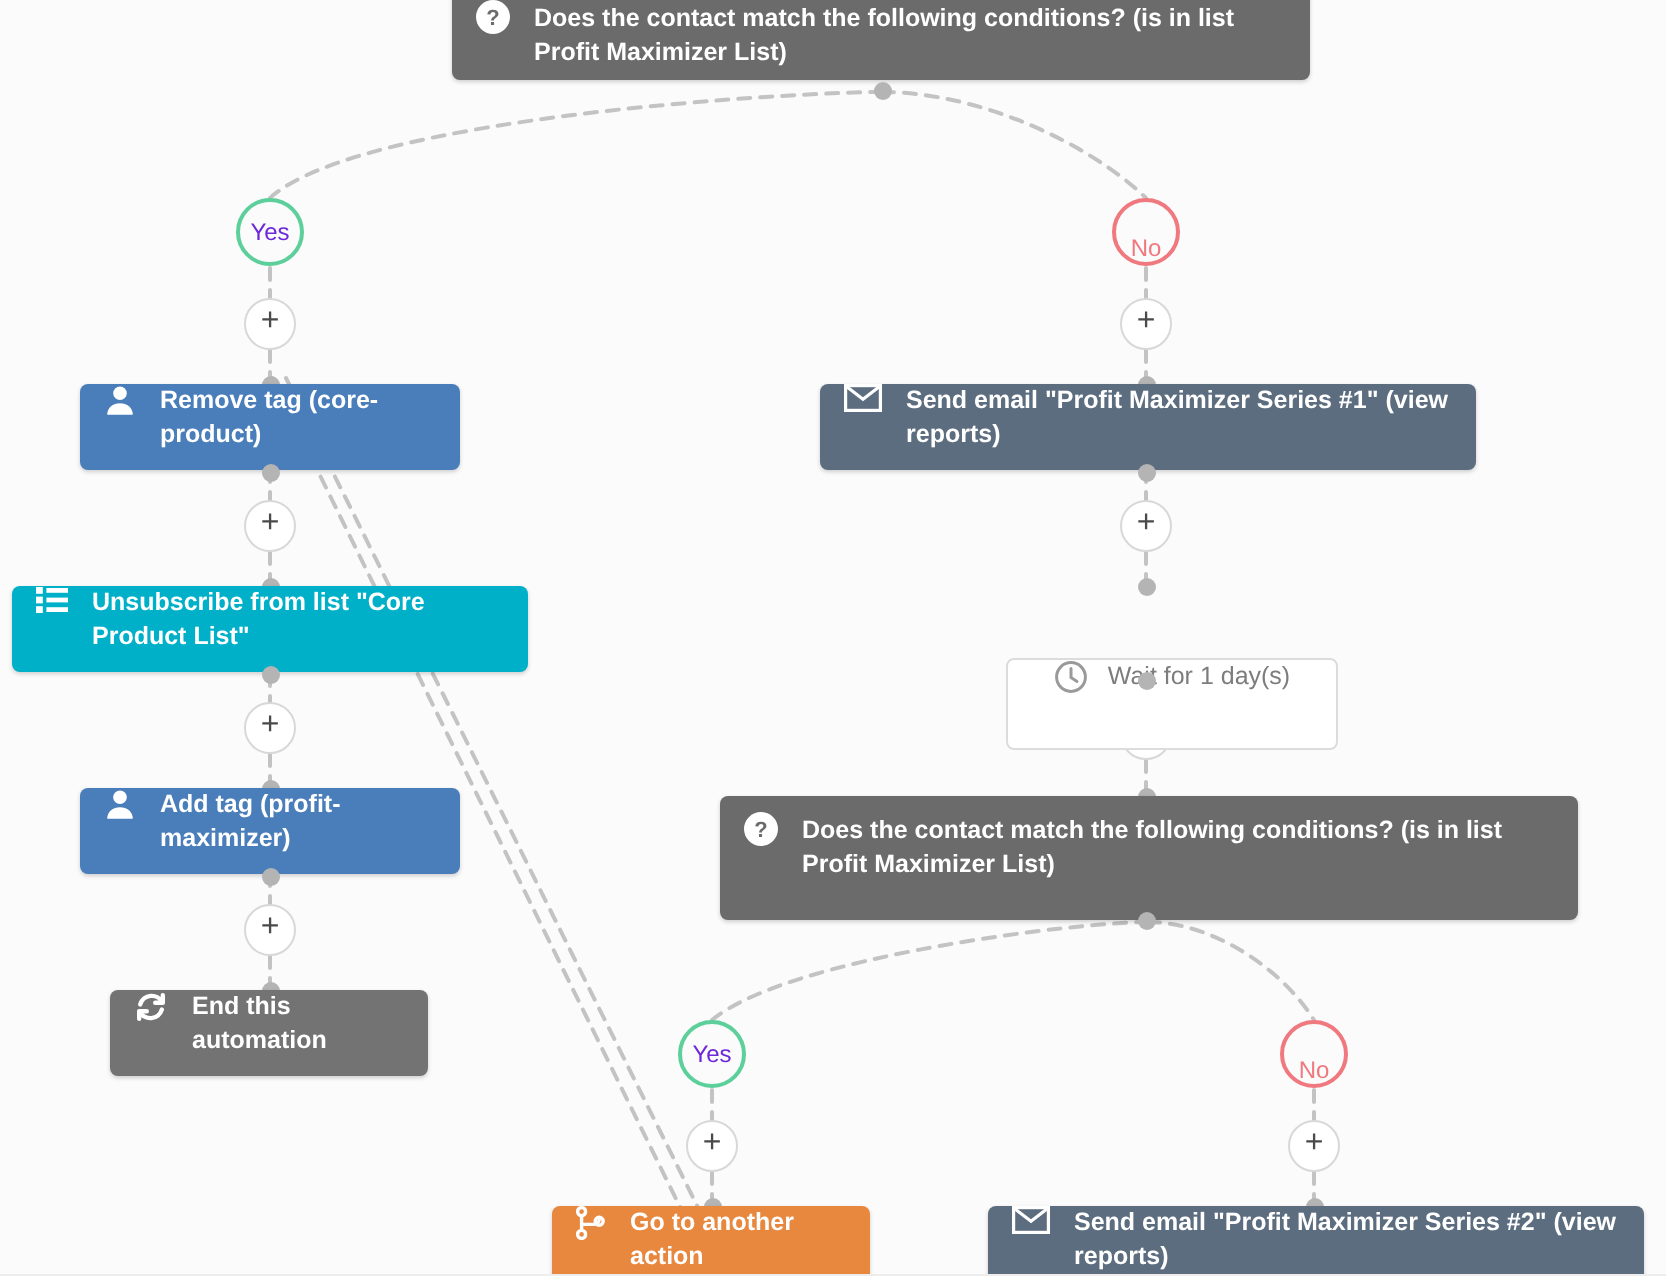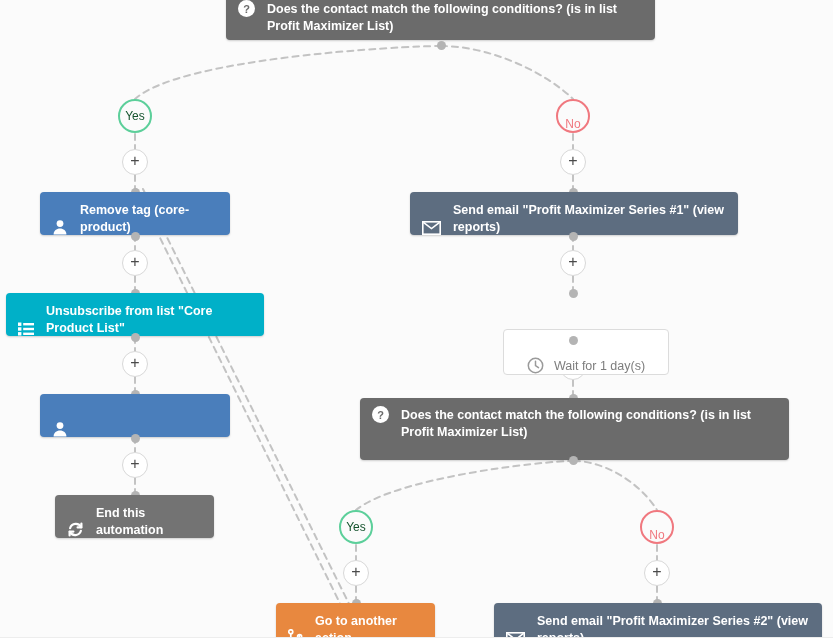--- a/index.html
+++ b/index.html
@@ -11,21 +11,21 @@
   }
   #canvas { position: relative; width: 833px; height: 638px; background: #fbfbfb; }
 
   #edges { position: absolute; left: 0; top: 0; width: 833px; height: 638px; pointer-events: none; }
 
   
   .node {
     position: absolute;
     border-radius: 4px;
     display: flex;
-    align-items: flex-end;
+    align-items: flex-start;
     color: #ffffff;
     font-size: 12.5px;
     font-weight: bold;
     line-height: 1.32;
     padding: 0 12px;
     box-shadow: 0 1px 2px rgba(0,0,0,0.18);
   }
   .node .ic { flex: 0 0 auto; display: flex; align-items: center; justify-content: center; margin-right: 12px; }
   .node .lbl { flex: 1 1 auto; }
 
@@ -44,21 +44,21 @@
 
   
   .branch {
     position: absolute;
     width: 34px; height: 34px;
     border-radius: 50%;
     background: #fbfbfb;
     display: flex; align-items: center; justify-content: center;
     font-size: 12px;
   }
-  .branch-yes { border: 2px solid #5ccf9a; color: #14532d; }
+  .branch-yes { border: 2px solid #5ccf9a; color: #6d28d9; }
   .branch-no  { border: 2px solid #f0787f; color: #f0787f; align-items: flex-end; }
 
   
   .plus {
     position: absolute;
     width: 26px; height: 26px;
     border-radius: 50%;
     background: #ffffff;
     border: 1px solid #d8d8d8;
     display: flex; align-items: center; justify-content: center;
@@ -182,20 +182,21 @@
   <div class="dot" style="left:131px; top:333px;"></div>
 
   <div class="dot" style="left:131px; top:390px;"></div>
   <div class="node n-blue" style="left:40px; top:394px; width:190px; height:43px;">
     <span class="ic">
       <svg width="16" height="16" viewBox="0 0 16 16" fill="#ffffff">
         <circle cx="8" cy="4.6" r="3.4"></circle>
         <path d="M1.6 15.4c0-3.6 2.9-5.8 6.4-5.8s6.4 2.2 6.4 5.8z"></path>
       </svg>
     </span>
+    <span class="lbl">Add tag (profit-maximizer)</span>
   </div>
   <div class="dot" style="left:131px; top:434px;"></div>
 
   <div class="dot" style="left:131px; top:491px;"></div>
   <div class="node n-pink" style="left:55px; top:495px; width:159px; height:43px;">
     <span class="ic">
       <svg width="17" height="17" viewBox="0 0 17 17" fill="none" stroke="#ffffff" stroke-width="2.2">
         <path d="M14.2 6.2A6 6 0 0 0 3.1 7.2" stroke-linecap="round"></path>
         <path d="M2.8 10.8A6 6 0 0 0 13.9 9.8" stroke-linecap="round"></path>
         <path d="M14.4 2.6v3.8h-3.8" stroke-linecap="round" stroke-linejoin="round"></path>

